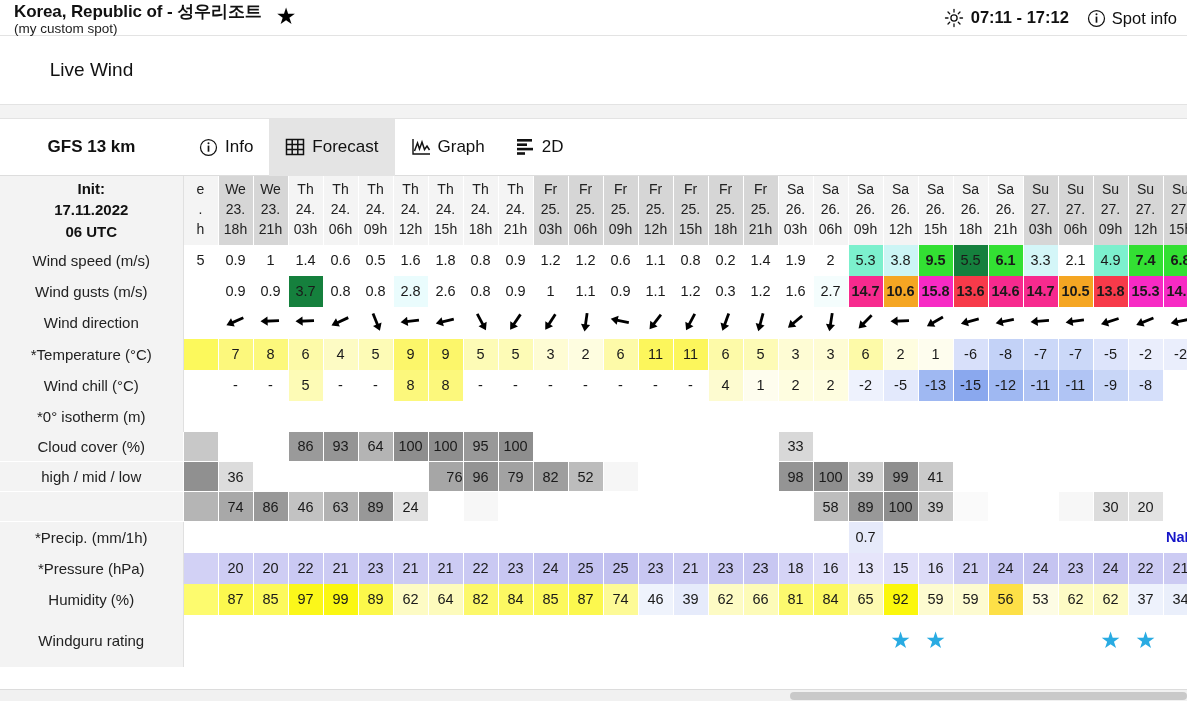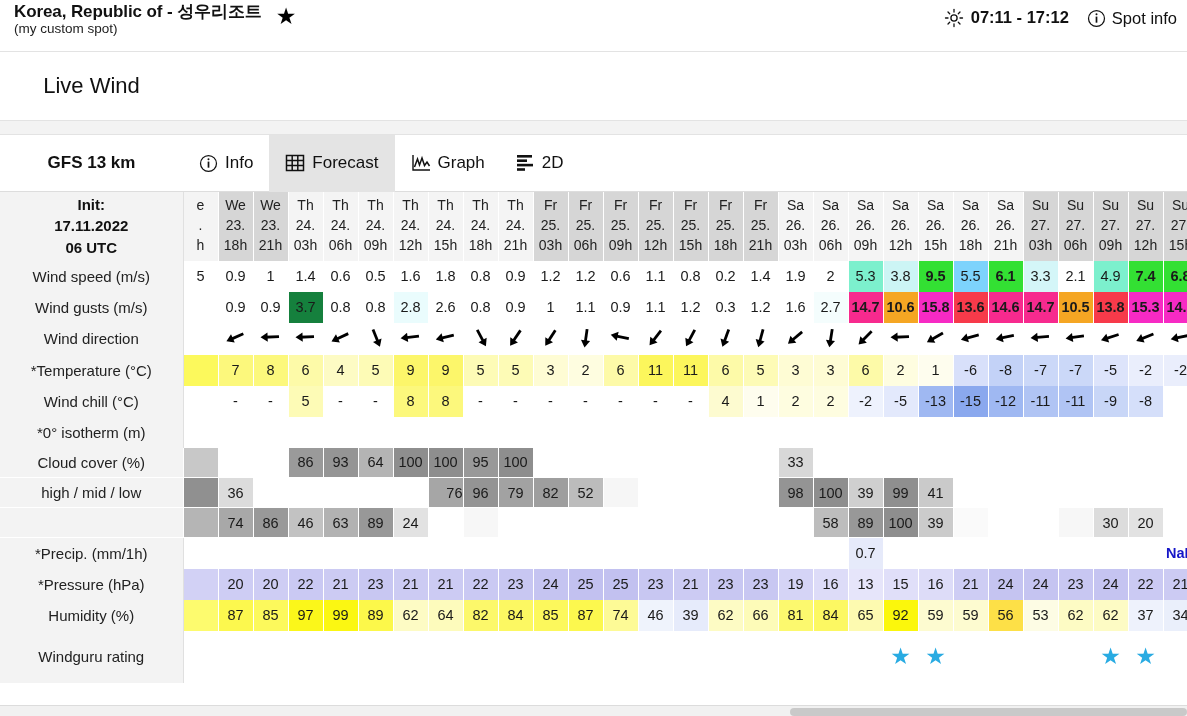--- a/index.html
+++ b/index.html
@@ -7,21 +7,21 @@
     margin: 0; padding: 0;
     width: 1187px; height: 716px;
     background: #ffffff;
     font-family: "Liberation Sans", sans-serif;
     overflow: hidden;
   }
   #app { width: 1187px; height: 716px; position: relative; background: #fff; }
 
   
   .spot-header {
-    height: 52px;
+    height: 36px;
     border-bottom: 1px solid #e3e3e3;
     display: flex; align-items: flex-start;
     padding: 3px 12px 0 14px;
     position: relative;
   }
   .spot-title-wrap { display: flex; align-items: flex-start; }
   .spot-names { line-height: 1.05; }
   .spot-name {
     font-size: 17px; font-weight: bold; color: #111;
     letter-spacing: -0.1px;
@@ -38,21 +38,21 @@
   .ico { display: inline-block; line-height: 0; }
 
   
   .livewind-row {
     height: 69px;
     border-bottom: 1px solid #e3e3e3;
     display: flex; align-items: center;
   }
   .livewind-label {
     width: 183px; text-align: center;
-    font-size: 22px; color: #111;
+    font-size: 19px; color: #111;
   }
   .livewind-box {
     margin-left: 3px;
     width: 524px; height: 54px;
     border: 2px dashed #c9c9c9;
     display: flex; align-items: center;
     padding: 0 14px;
     position: relative;
   }
   .plus-icon {
@@ -401,21 +401,21 @@
             <td class="c " style="background: rgb(255, 255, 255);">0.6</td>
             <td class="c " style="background: rgb(255, 255, 255);">1.1</td>
             <td class="c " style="background: rgb(255, 255, 255);">0.8</td>
             <td class="c " style="background: rgb(255, 255, 255);">0.2</td>
             <td class="c " style="background: rgb(255, 255, 255);">1.4</td>
             <td class="c " style="background: rgb(255, 255, 255);">1.9</td>
             <td class="c " style="background: rgb(255, 255, 255);">2</td>
             <td class="c " style="background: rgb(124, 240, 205);">5.3</td>
             <td class="c " style="background: rgb(204, 245, 245);">3.8</td>
             <td class="c " style="background: rgb(51, 224, 51); font-weight: bold;">9.5</td>
-            <td class="c " style="background: #7dd3fc;">5.5</td>
+            <td class="c " style="background: #15803d;">5.5</td>
             <td class="c " style="background: rgb(51, 224, 51); font-weight: bold;">6.1</td>
             <td class="c " style="background: rgb(212, 246, 248);">3.3</td>
             <td class="c " style="background: rgb(255, 255, 255);">2.1</td>
             <td class="c " style="background: rgb(124, 240, 205);">4.9</td>
             <td class="c " style="background: rgb(51, 224, 51); font-weight: bold;">7.4</td>
             <td class="c " style="background: rgb(51, 224, 51); font-weight: bold;">6.8</td>
           </tr>
           <tr class="r">
             <td class="rowlabel ">Wind gusts (m/s)</td>
             <td class="c " style="background: rgb(255, 255, 255);"></td>
@@ -856,21 +856,21 @@
             <td class="c " style="background: rgb(204, 203, 243);">21</td>
             <td class="c " style="background: rgb(202, 201, 243);">22</td>
             <td class="c " style="background: rgb(200, 199, 242);">23</td>
             <td class="c " style="background: rgb(197, 196, 241);">24</td>
             <td class="c " style="background: rgb(194, 193, 240);">25</td>
             <td class="c " style="background: rgb(194, 193, 240);">25</td>
             <td class="c " style="background: rgb(200, 199, 242);">23</td>
             <td class="c " style="background: rgb(204, 203, 243);">21</td>
             <td class="c " style="background: rgb(200, 199, 242);">23</td>
             <td class="c " style="background: rgb(200, 199, 242);">23</td>
-            <td class="c " style="background: rgb(213, 212, 246);">19</td>
+            <td class="c " style="background: rgb(213, 212, 246);">18</td>
             <td class="c " style="background: rgb(221, 220, 248);">16</td>
             <td class="c " style="background: rgb(230, 229, 250);">13</td>
             <td class="c " style="background: rgb(224, 223, 249);">15</td>
             <td class="c " style="background: rgb(221, 220, 248);">16</td>
             <td class="c " style="background: rgb(206, 205, 244);">21</td>
             <td class="c " style="background: rgb(197, 196, 241);">24</td>
             <td class="c " style="background: rgb(197, 196, 241);">24</td>
             <td class="c " style="background: rgb(200, 199, 242);">23</td>
             <td class="c " style="background: rgb(197, 196, 241);">24</td>
             <td class="c " style="background: rgb(203, 202, 243);">22</td>

